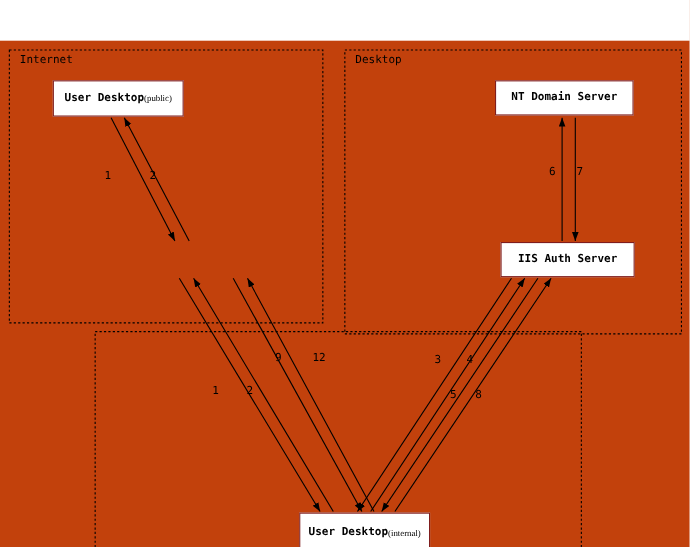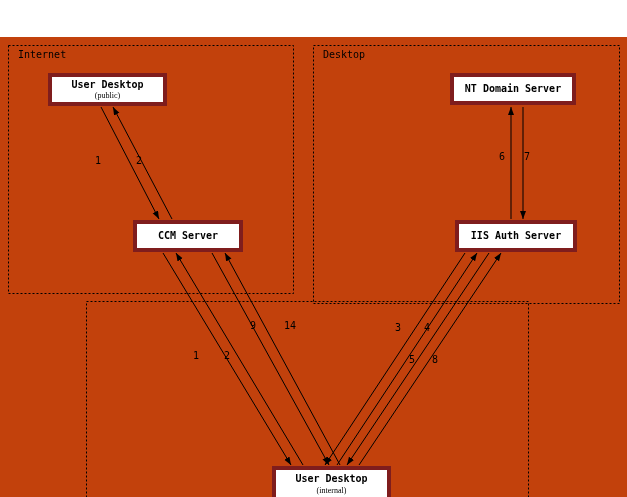--- a/index.html
+++ b/index.html
@@ -26,24 +26,23 @@
   .zone-label {
     position: absolute;
     font-family: "DejaVu Sans Mono", monospace;
     font-size: 10px;
     color: #000000;
     white-space: nowrap;
   }
   .node {
     position: absolute;
     box-sizing: border-box;
-    border: 4px solid #7f1d1d;
+    border: 1px solid #7f1d1d;
     background: #ffffff;
     display: flex;
-    flex-direction: column;
     align-items: center;
     justify-content: center;
     text-align: right;
     line-height: 1.15;
     z-index: 5;
   }
   .node .title {
     font-family: "DejaVu Sans Mono", monospace;
     font-size: 10px;
     font-weight: bold;
@@ -114,43 +113,40 @@
   </svg>
 
   <div class="zone-label" style="left:18px; top:12px;">Internet</div>
   <div class="zone-label" style="left:323px; top:12px;">Desktop</div>
 
   <div class="node" style="left:48px; top:36px; width:119px; height:33px;">
     <div class="title">User Desktop</div>
     <div class="sub">(public)</div>
   </div>
 
-  <div class="node" style="left:133px; top:183px; width:110px; height:32px;">
-    <div class="title">CCM Server</div>
-  </div>
 
   <div class="node" style="left:450px; top:36px; width:126px; height:32px;">
     <div class="title">NT Domain Server</div>
   </div>
 
   <div class="node" style="left:455px; top:183px; width:122px; height:32px;">
     <div class="title">IIS Auth Server</div>
   </div>
 
   <div class="node" style="left:272px; top:429px; width:119px; height:36px;">
     <div class="title">User Desktop</div>
     <div class="sub">(internal)</div>
   </div>
 
   <div class="edge-label" style="left:95px; top:118px;">1</div>
   <div class="edge-label" style="left:136px; top:118px;">2</div>
   <div class="edge-label" style="left:499px; top:114px;">6</div>
   <div class="edge-label" style="left:524px; top:114px;">7</div>
   <div class="edge-label" style="left:250px; top:283px;">9</div>
-  <div class="edge-label" style="left:284px; top:283px;">14</div>
+  <div class="edge-label" style="left:284px; top:283px;">12</div>
   <div class="edge-label" style="left:395px; top:285px;">3</div>
   <div class="edge-label" style="left:424px; top:285px;">4</div>
   <div class="edge-label" style="left:193px; top:313px;">1</div>
   <div class="edge-label" style="left:224px; top:313px;">2</div>
   <div class="edge-label" style="left:409px; top:317px;">5</div>
   <div class="edge-label" style="left:432px; top:317px;">8</div>
 
 </div>
 
 </body></html>

